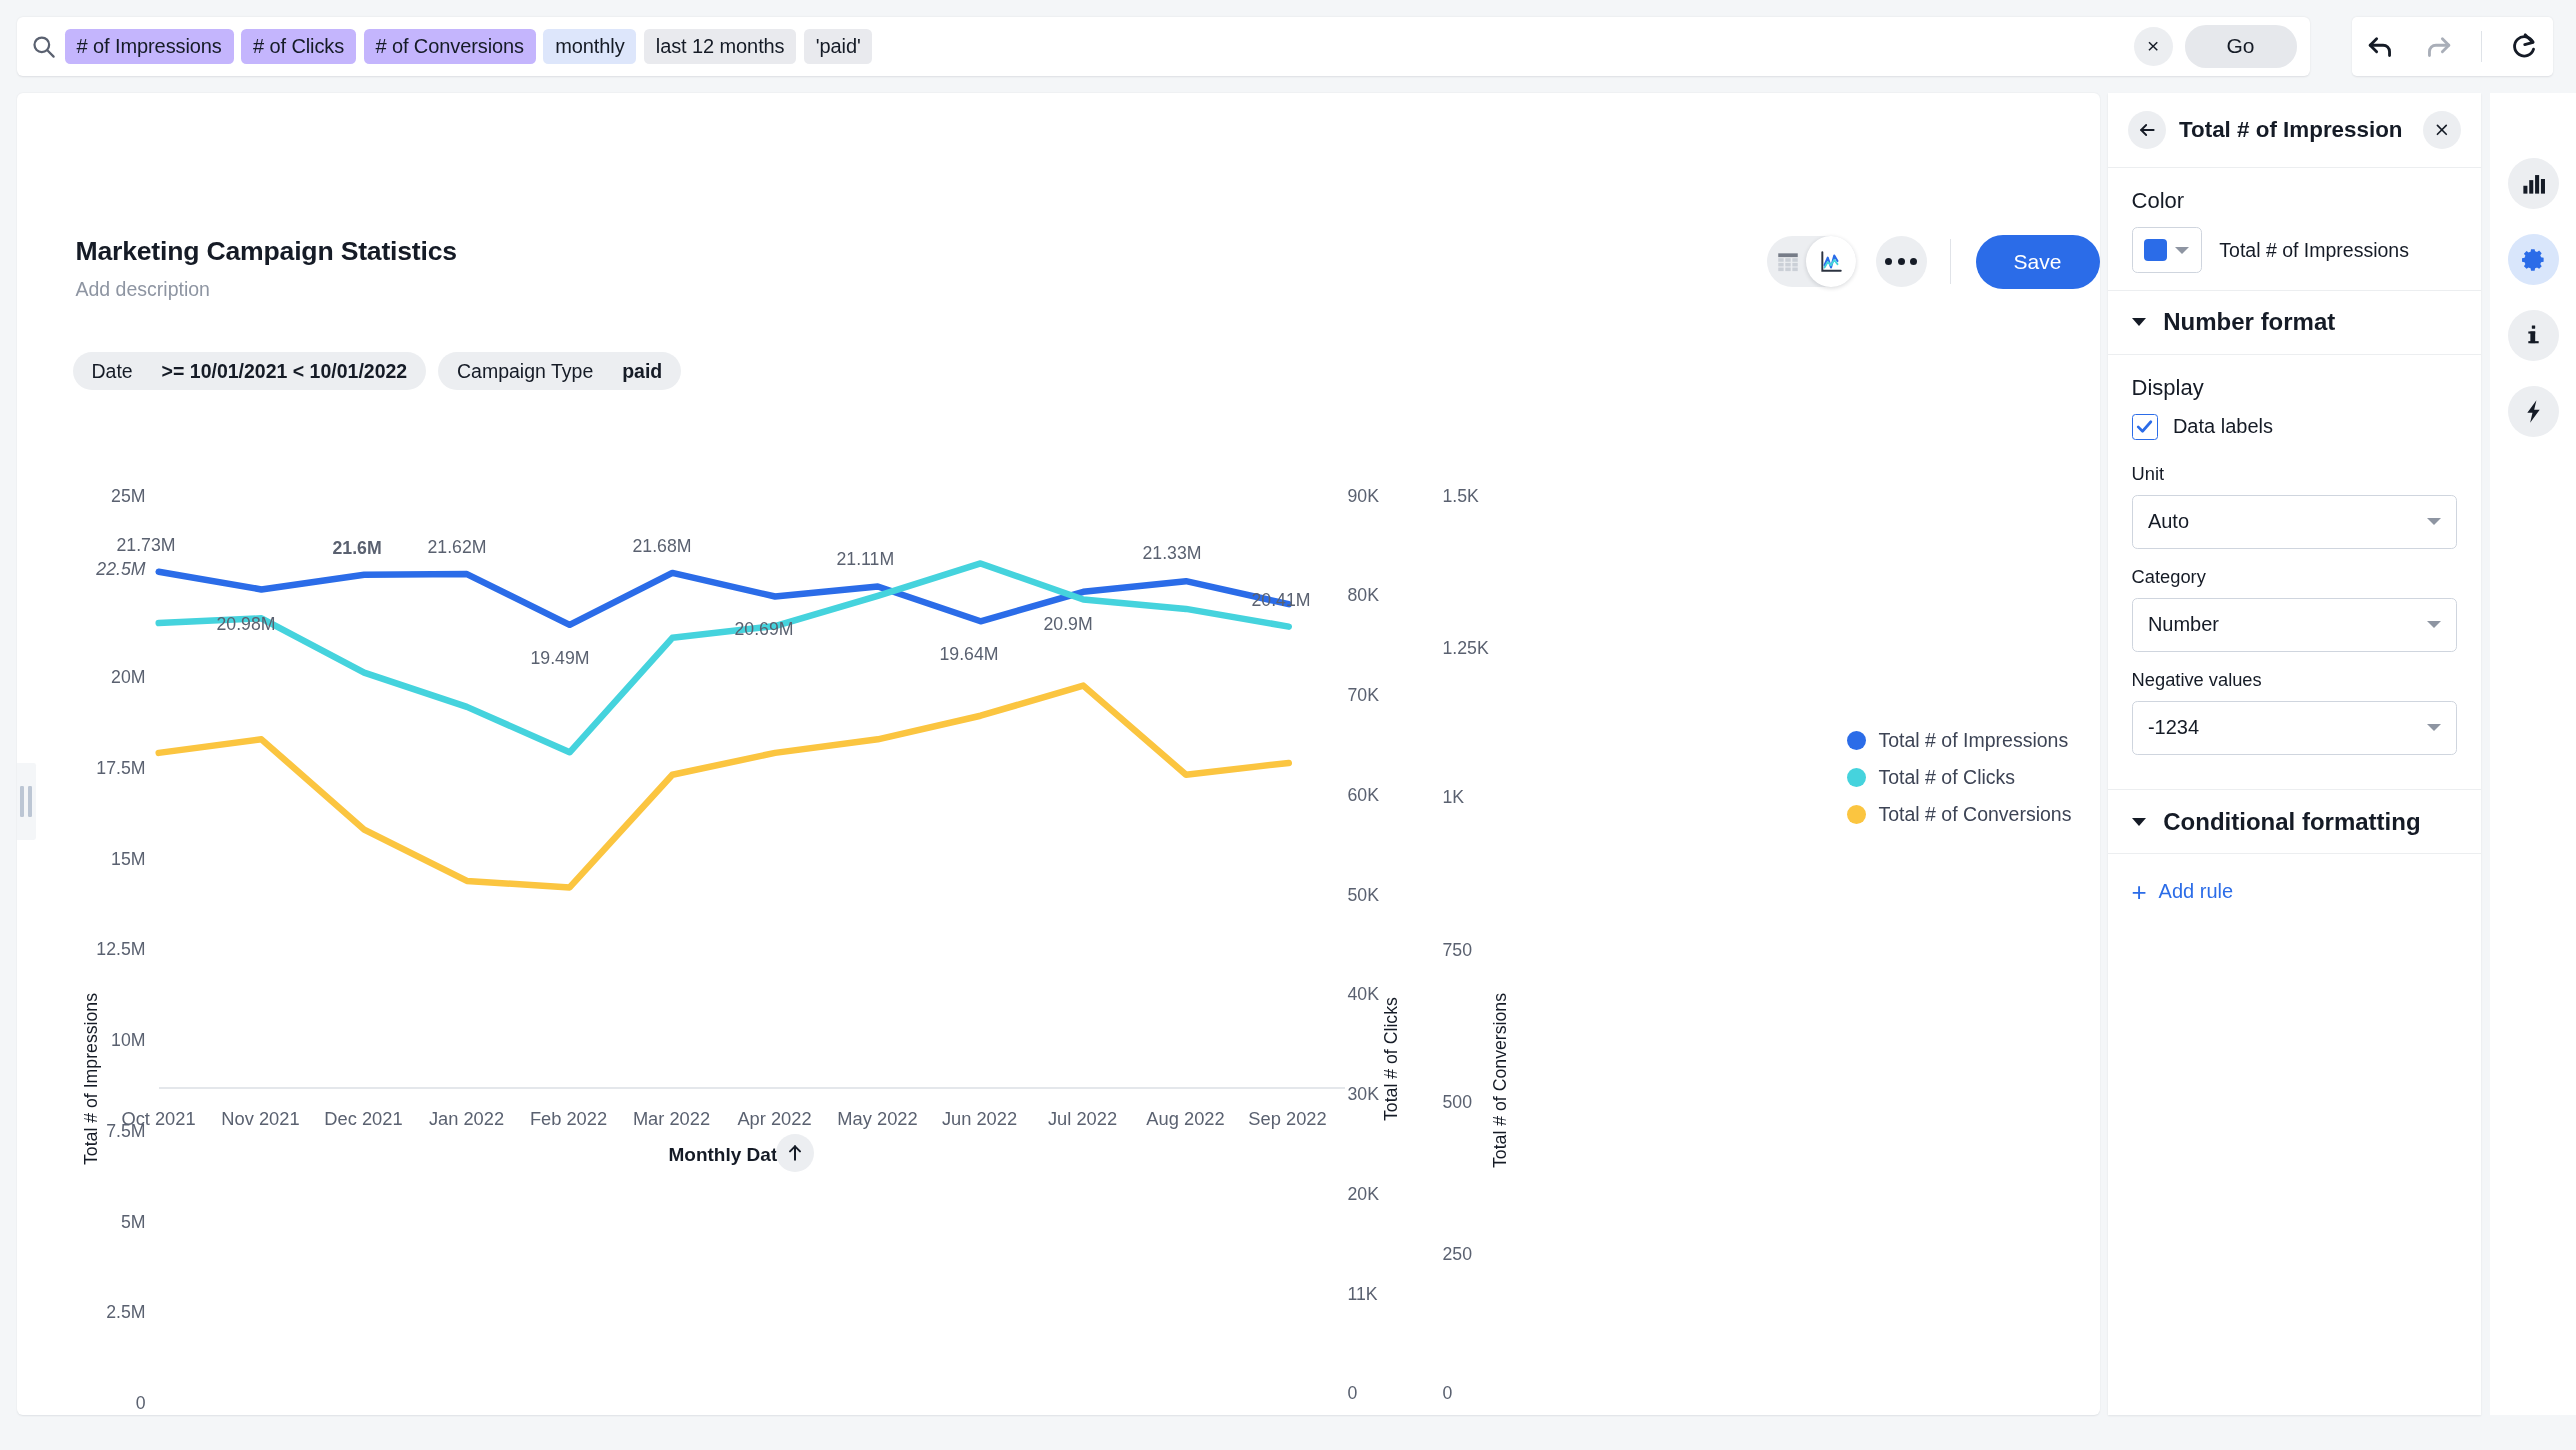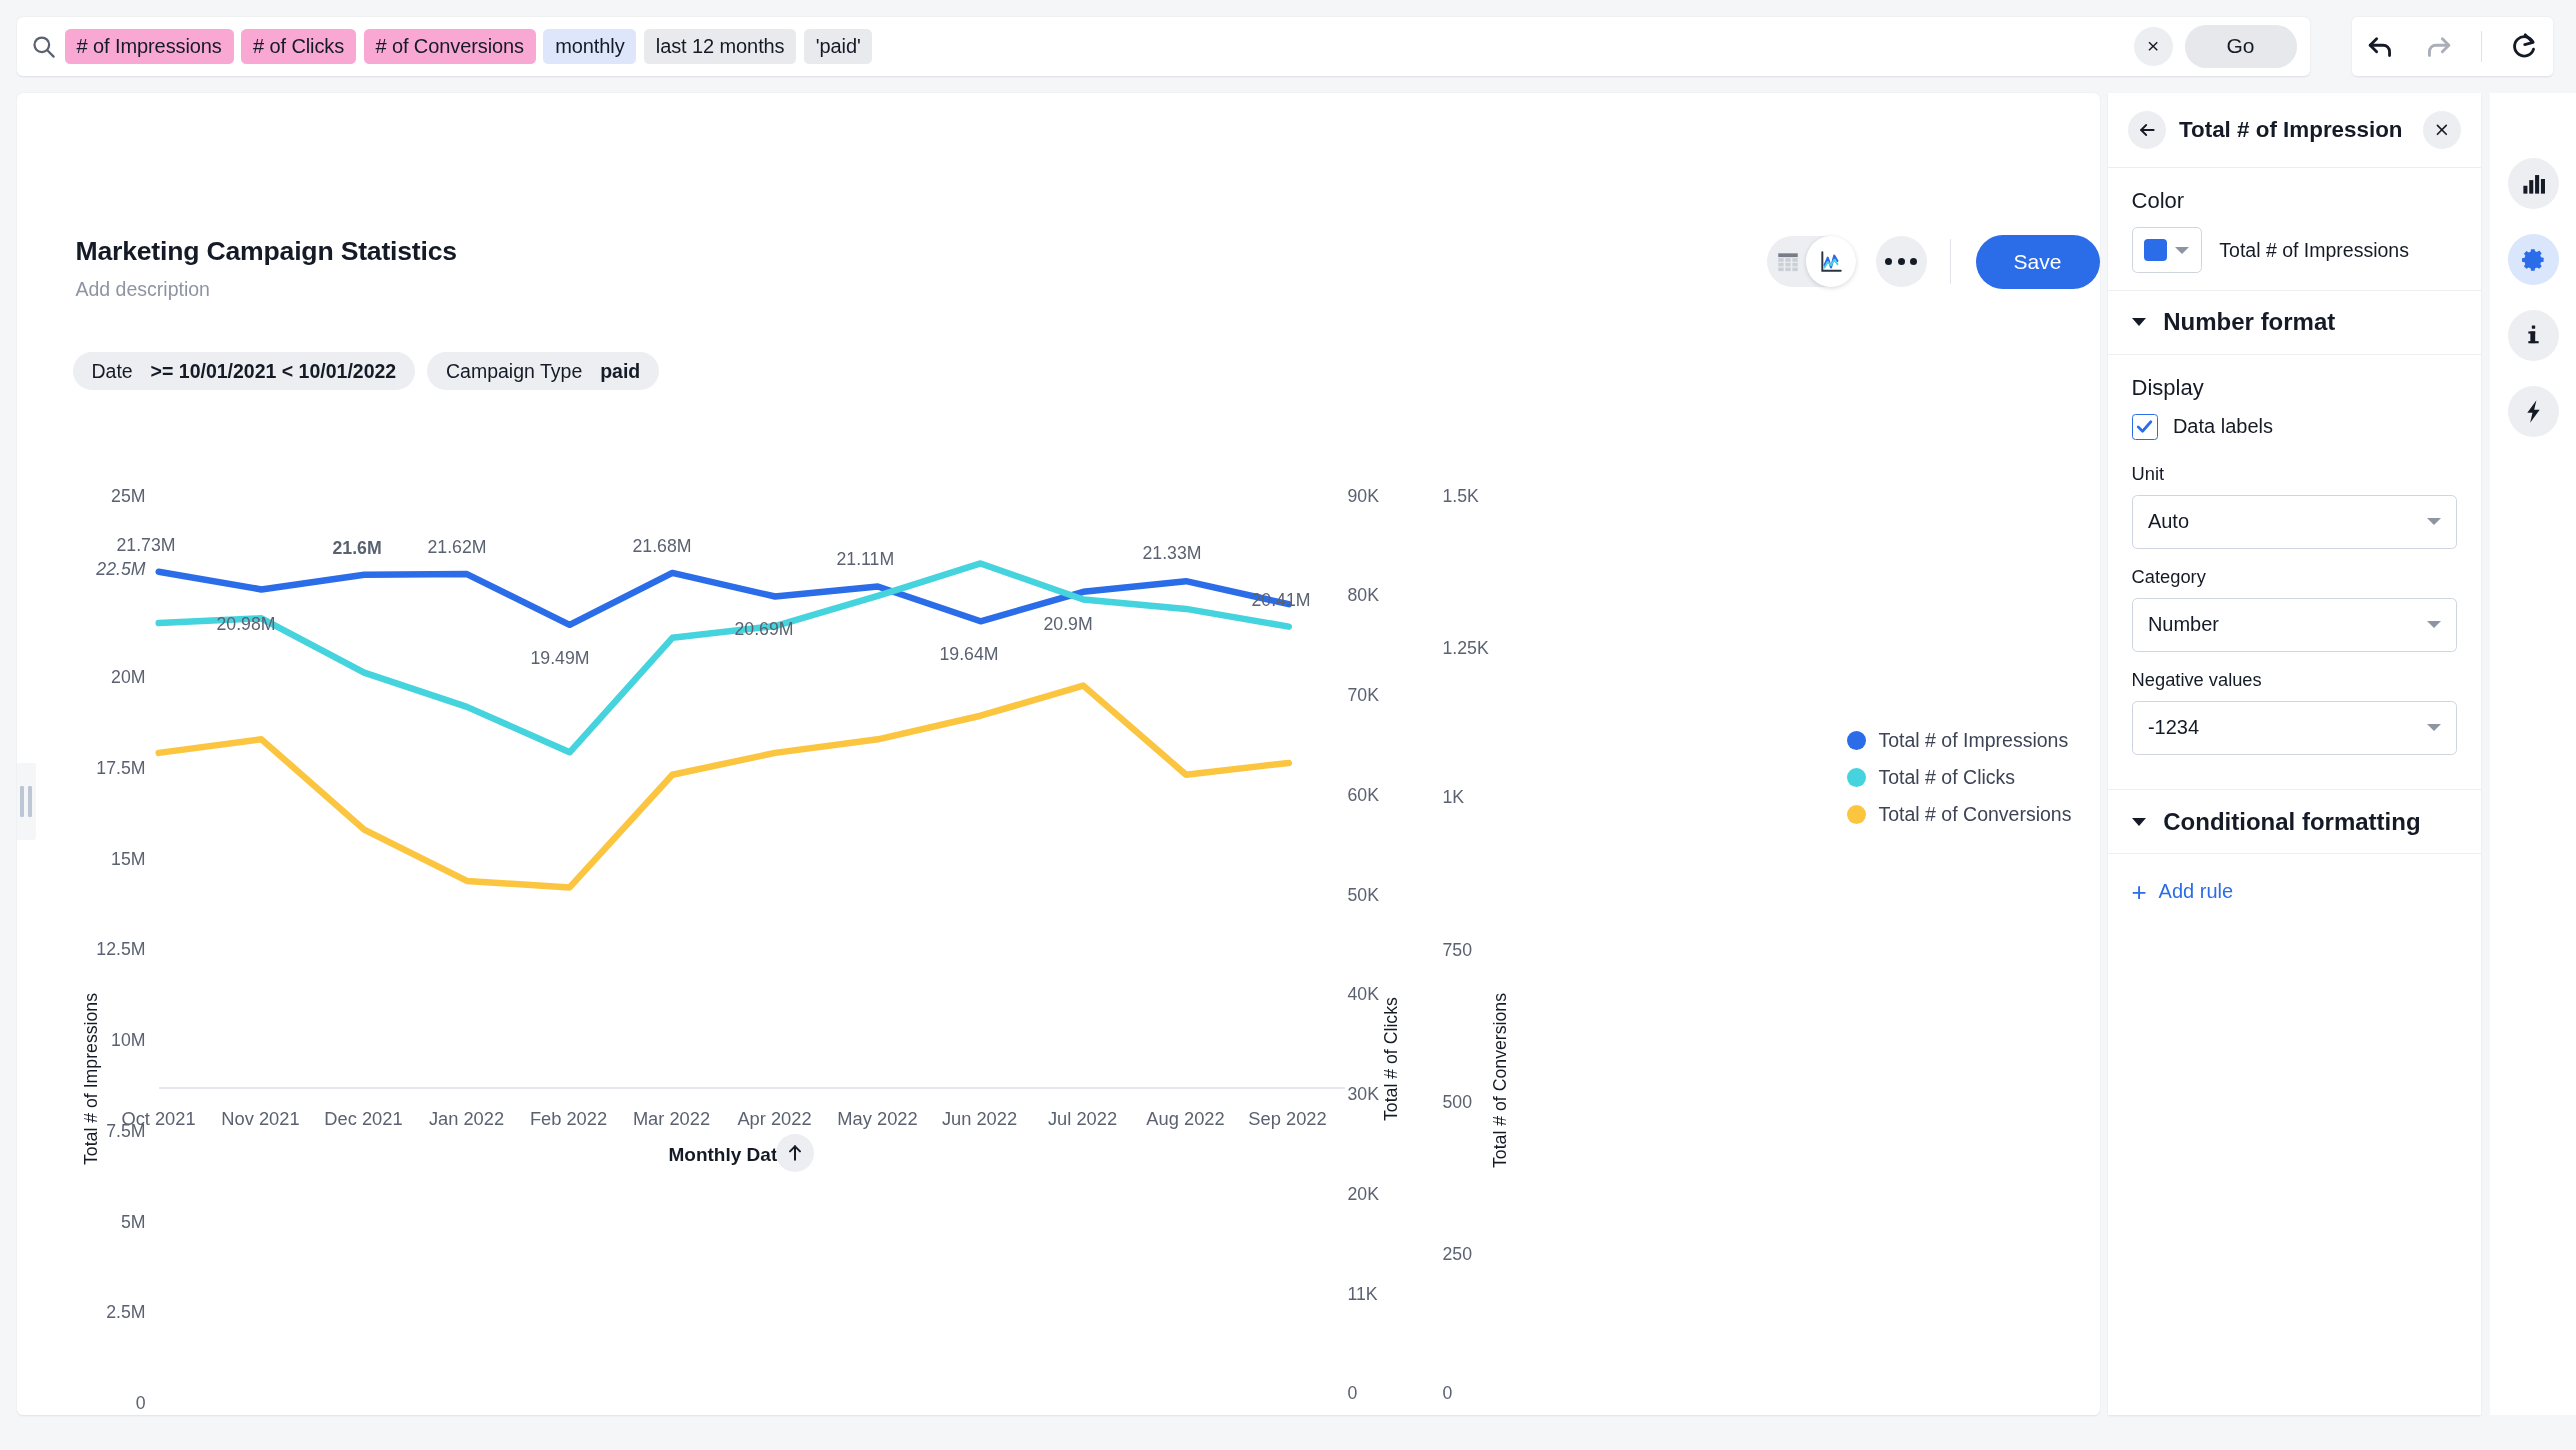--- a/index.html
+++ b/index.html
@@ -24,21 +24,21 @@
     display: flex; align-items: center; padding: 0 13px;
   }
   .search-icon { width: 27px; height: 27px; flex: 0 0 27px; margin-right: 8.3px; }
   .search-icon svg { width: 100%; height: 100%; display: block; }
   .tokens { display: flex; align-items: center; gap: 7.7px; flex: 1 1 auto; min-width: 0; }
   .token {
     height: 35px; border-radius: 5.3px; display: flex; align-items: center;
     padding: 0 11.8px; font-size: 20px; color: #151b26; white-space: nowrap;
     letter-spacing: -0.1px;
   }
-  .token.measure { background: #f9a8d4; }
+  .token.measure { background: #c4b5fd; }
   .token.period  { background: #dde6fb; }
   .token.neutral { background: #e9eaee; }
   .clear-btn {
     width: 39px; height: 39px; border-radius: 50%; background: #eceef1;
     display: flex; align-items: center; justify-content: center;
     font-size: 21px; color: #151b26; flex: 0 0 39px; margin-right: 11.8px;
     border: none; cursor: pointer; font-family: inherit;
   }
   .go-btn {
     width: 112px; height: 43px; border-radius: 21px; background: #e6e8ec;
@@ -78,21 +78,21 @@
   .card-desc {
     position: absolute; left: 59px; top: 185px;
     font-size: 19.5px; color: #8e95a2;
   }
   .chips { position: absolute; left: 56px; top: 259px; display: flex; gap: 11.8px; }
   .chip {
     height: 38px; border-radius: 19px; background: #eceef1;
     display: flex; align-items: center; padding: 1px 19px;
     font-size: 19.5px; color: #151b26; white-space: nowrap;
   }
-  .chip b { font-weight: 700; margin-left: 12px; }
+  .chip b { font-weight: 700; margin-left: 23px; }
   .chip .lead { margin-right: 5.9px; }
 
   
   .seg {
     position: absolute; left: 1750px; top: 143px; width: 89px; height: 51px;
     background: #eceef1; border-radius: 25.4px; display: flex; align-items: center;
   }
   .seg-btn { width: 44px; height: 51px; display:flex; align-items:center; justify-content:center; cursor:pointer; }
   .seg-btn.active {
     background:#fff; border-radius: 50%; width: 51px; height: 51px;

